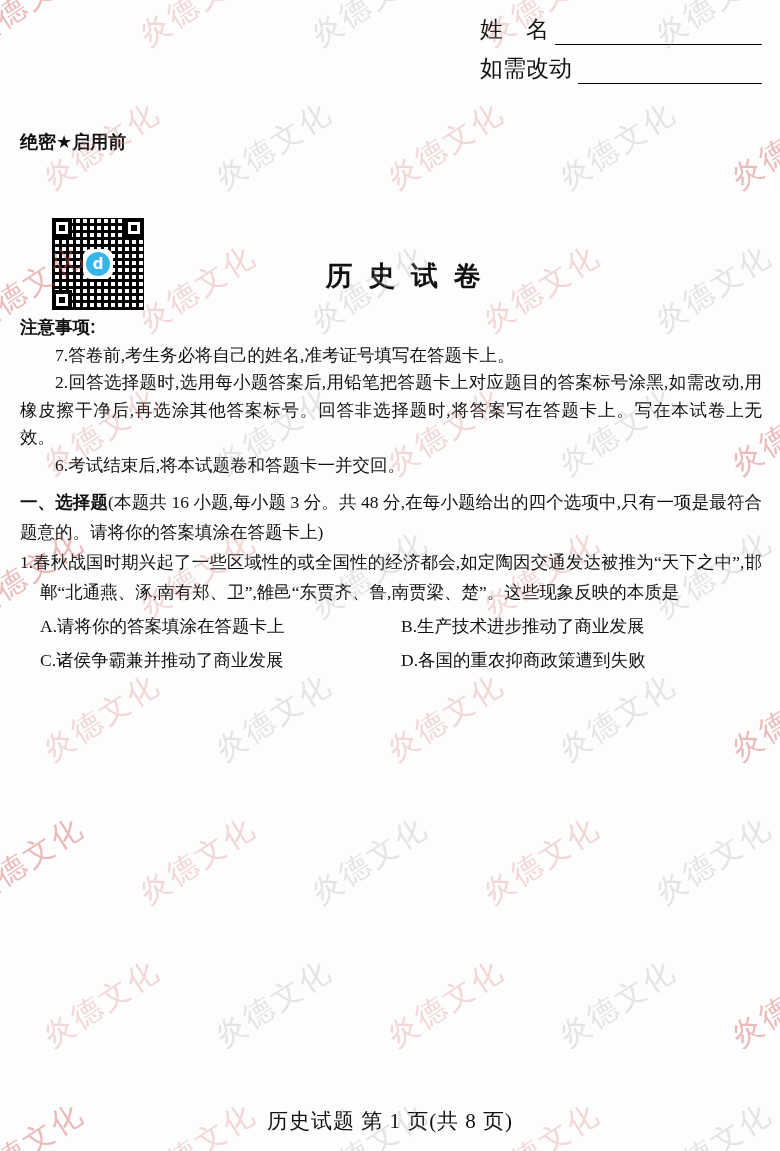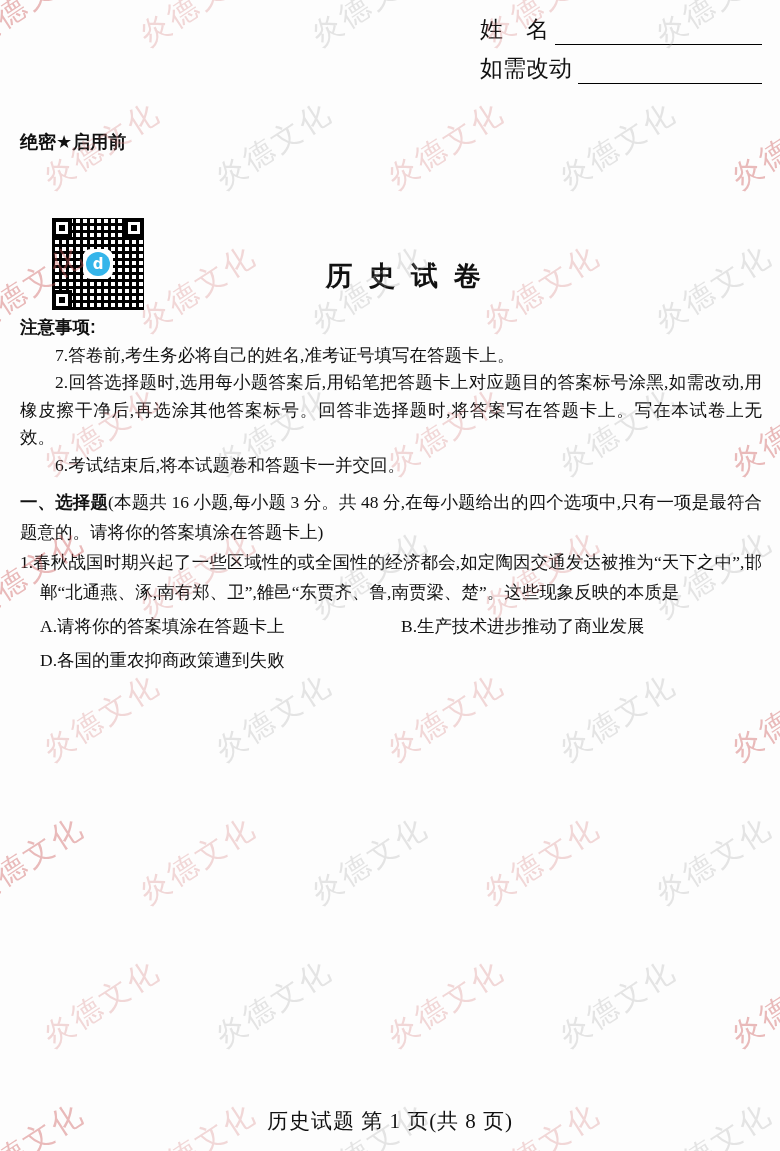--- a/index.html
+++ b/index.html
@@ -84,20 +84,21 @@
       <p>6.考试结束后,将本试题卷和答题卡一并交回。</p>
     </div>
 
     <div class="mc">
       <p class="sec-head"><span class="sec-label">一、选择题</span><span>(本题共 16 小题,每小题 3 分。共 48 分,在每小题给出的四个选项中,只有一项是最符合题意的。请将你的答案填涂在答题卡上)</span></p>
 
       <p class="stem"><span>1.</span><span>春秋战国时期兴起了一些区域性的或全国性的经济都会,如定陶因交通发达被推为“天下之中”,邯郸“北通燕、涿,南有郑、卫”,雒邑“东贾齐、鲁,南贾梁、楚”。这些现象反映的本质是</span></p>
       <div class="opts2">
         <span>A.请将你的答案填涂在答题卡上</span>
         <span>B.生产技术进步推动了商业发展</span>
+        <span>C.诸侯争霸兼并推动了商业发展</span>
         <span>D.各国的重农抑商政策遭到失败</span>
       </div>
 
     </div>
 
     <div class="pgfoot">历史试题 第 1 页(共 8 页)</div>
   </div>
 
   <div class="wm-layer">
       <span class="wm" style="left: -40px; top: -18px; color: rgba(205, 92, 92, 0.42);">炎德文化</span>

